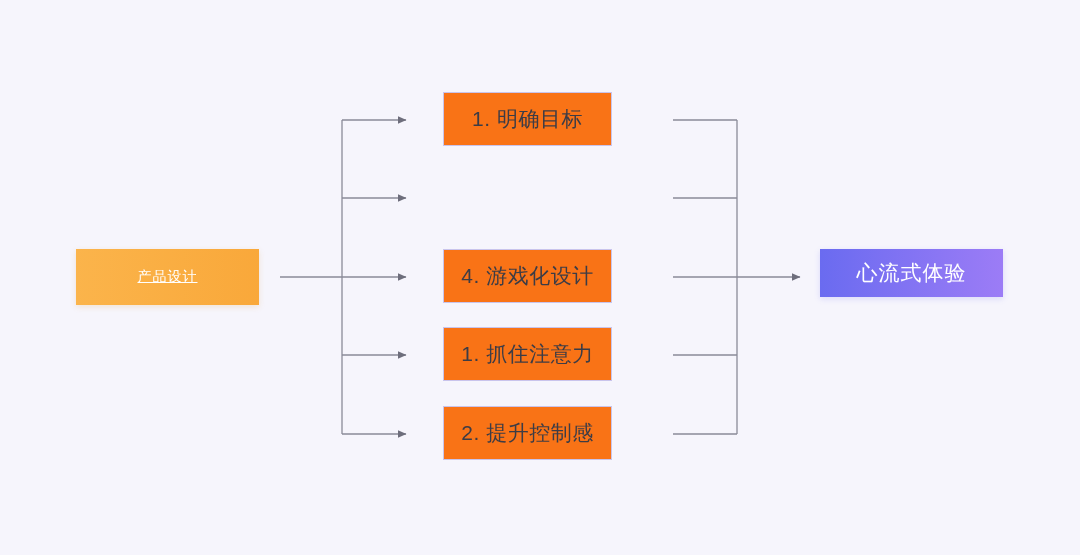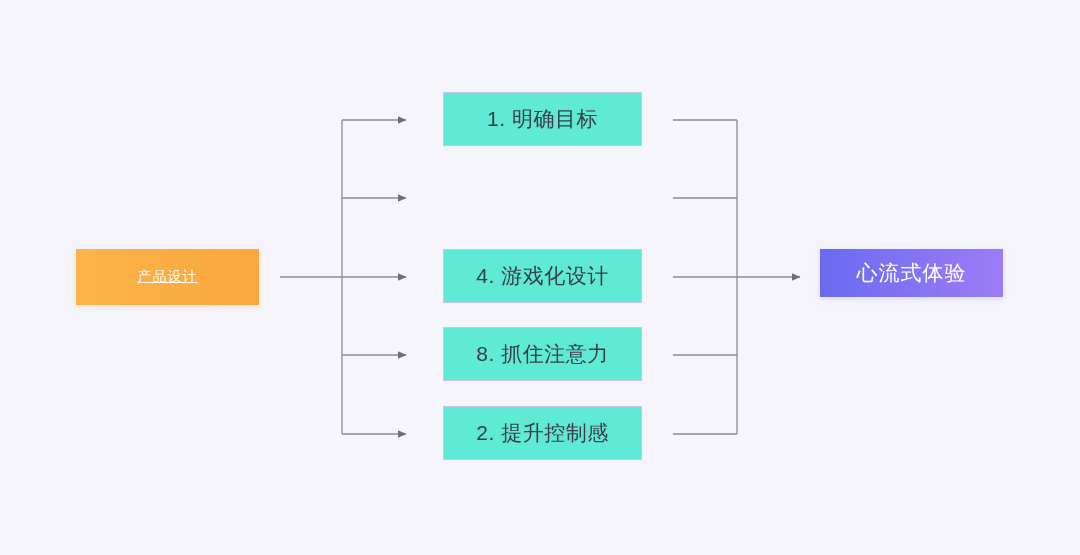--- a/index.html
+++ b/index.html
@@ -64,23 +64,23 @@
   .node-target .label {
     color: #FFFFFF;
     font-size: 21px;
     letter-spacing: 1px;
   }
 
   
   .node-step {
     position: absolute;
     left: 443px;
-    width: 199px;
+    width: 169px;
     height: 54px;
-    background: #5eead4;
+    background: #f97316;
     border: 1px solid #C9C4EC;
     display: flex;
     align-items: center;
     justify-content: center;
     box-sizing: border-box;
   }
   .node-step .label {
     color: #3C3C46;
     font-size: 21px;
     letter-spacing: 0.5px;
@@ -135,21 +135,21 @@
     <span class="label">产品设计</span>
   </div>
 
   <div class="node-step step-0">
     <span class="label">1. 明确目标</span>
   </div>
   <div class="node-step step-2">
     <span class="label">4. 游戏化设计</span>
   </div>
   <div class="node-step step-3">
-    <span class="label">8. 抓住注意力</span>
+    <span class="label">1. 抓住注意力</span>
   </div>
   <div class="node-step step-4">
     <span class="label">2. 提升控制感</span>
   </div>
 
   <div class="node-target">
     <span class="label">心流式体验</span>
   </div>
 
 </div>

